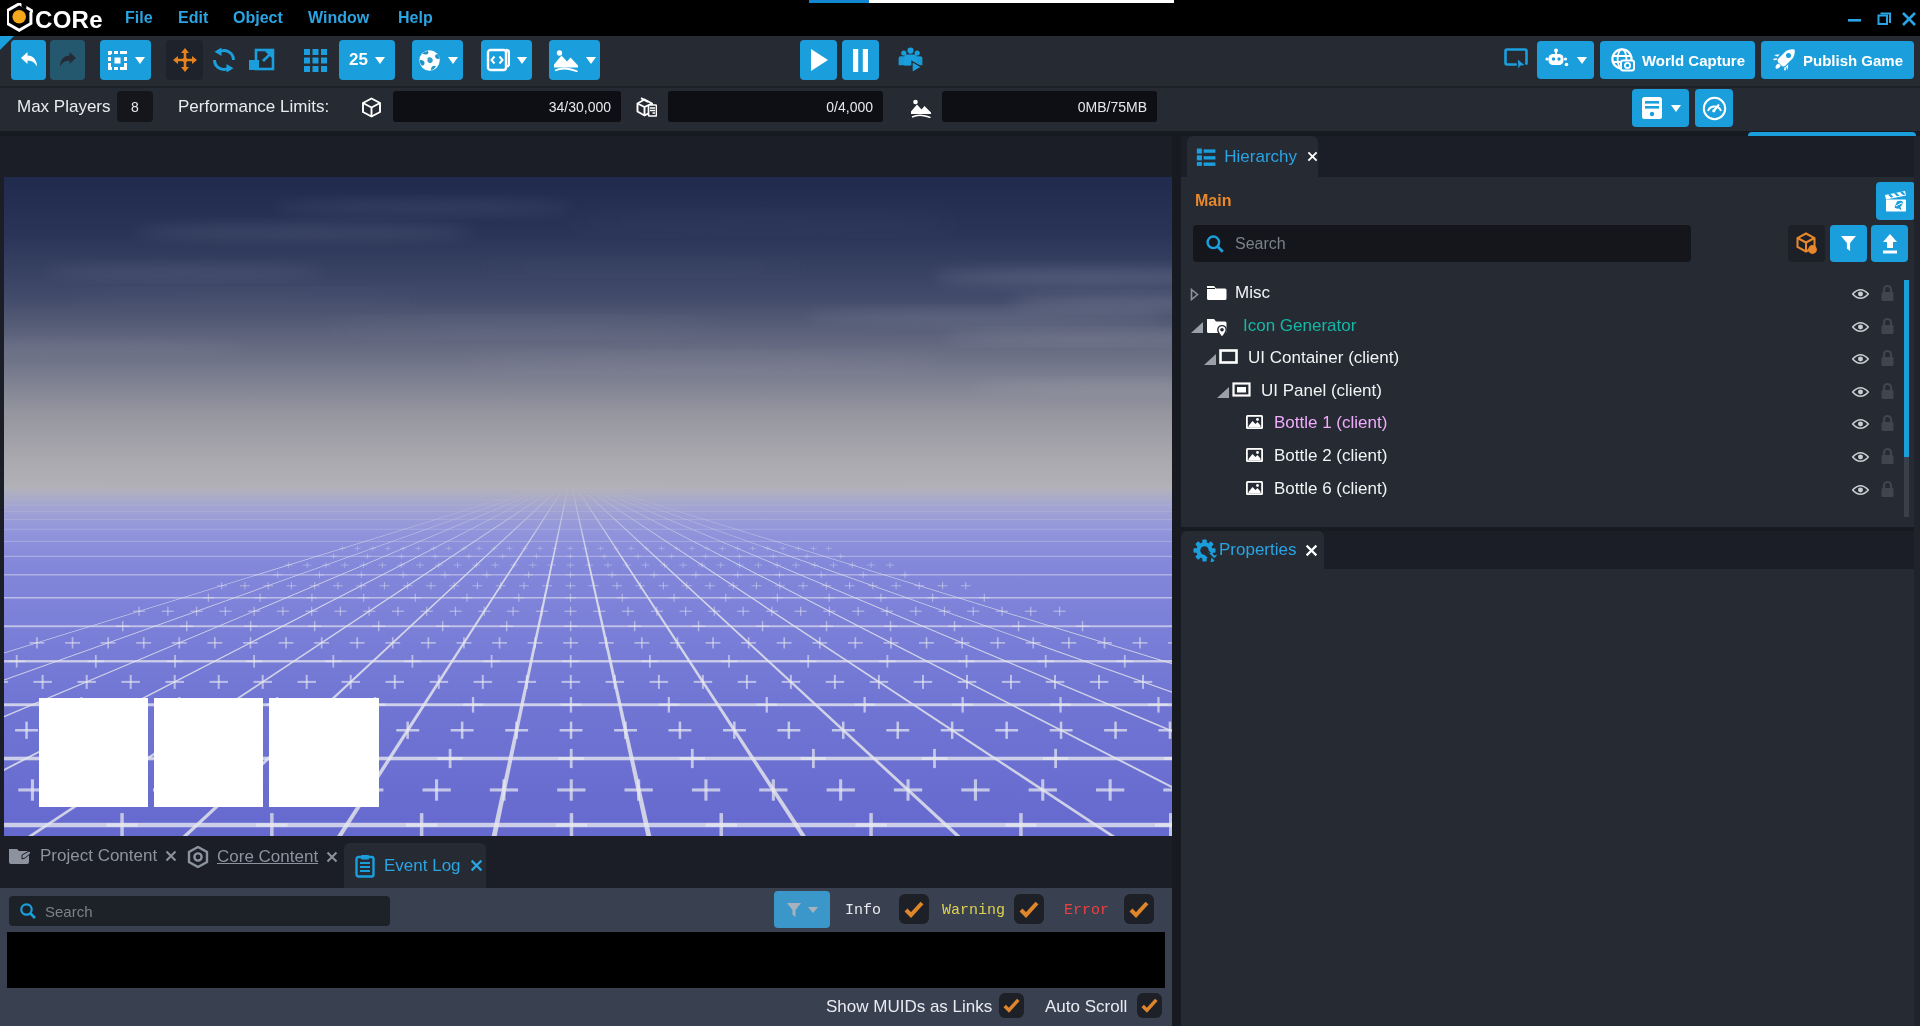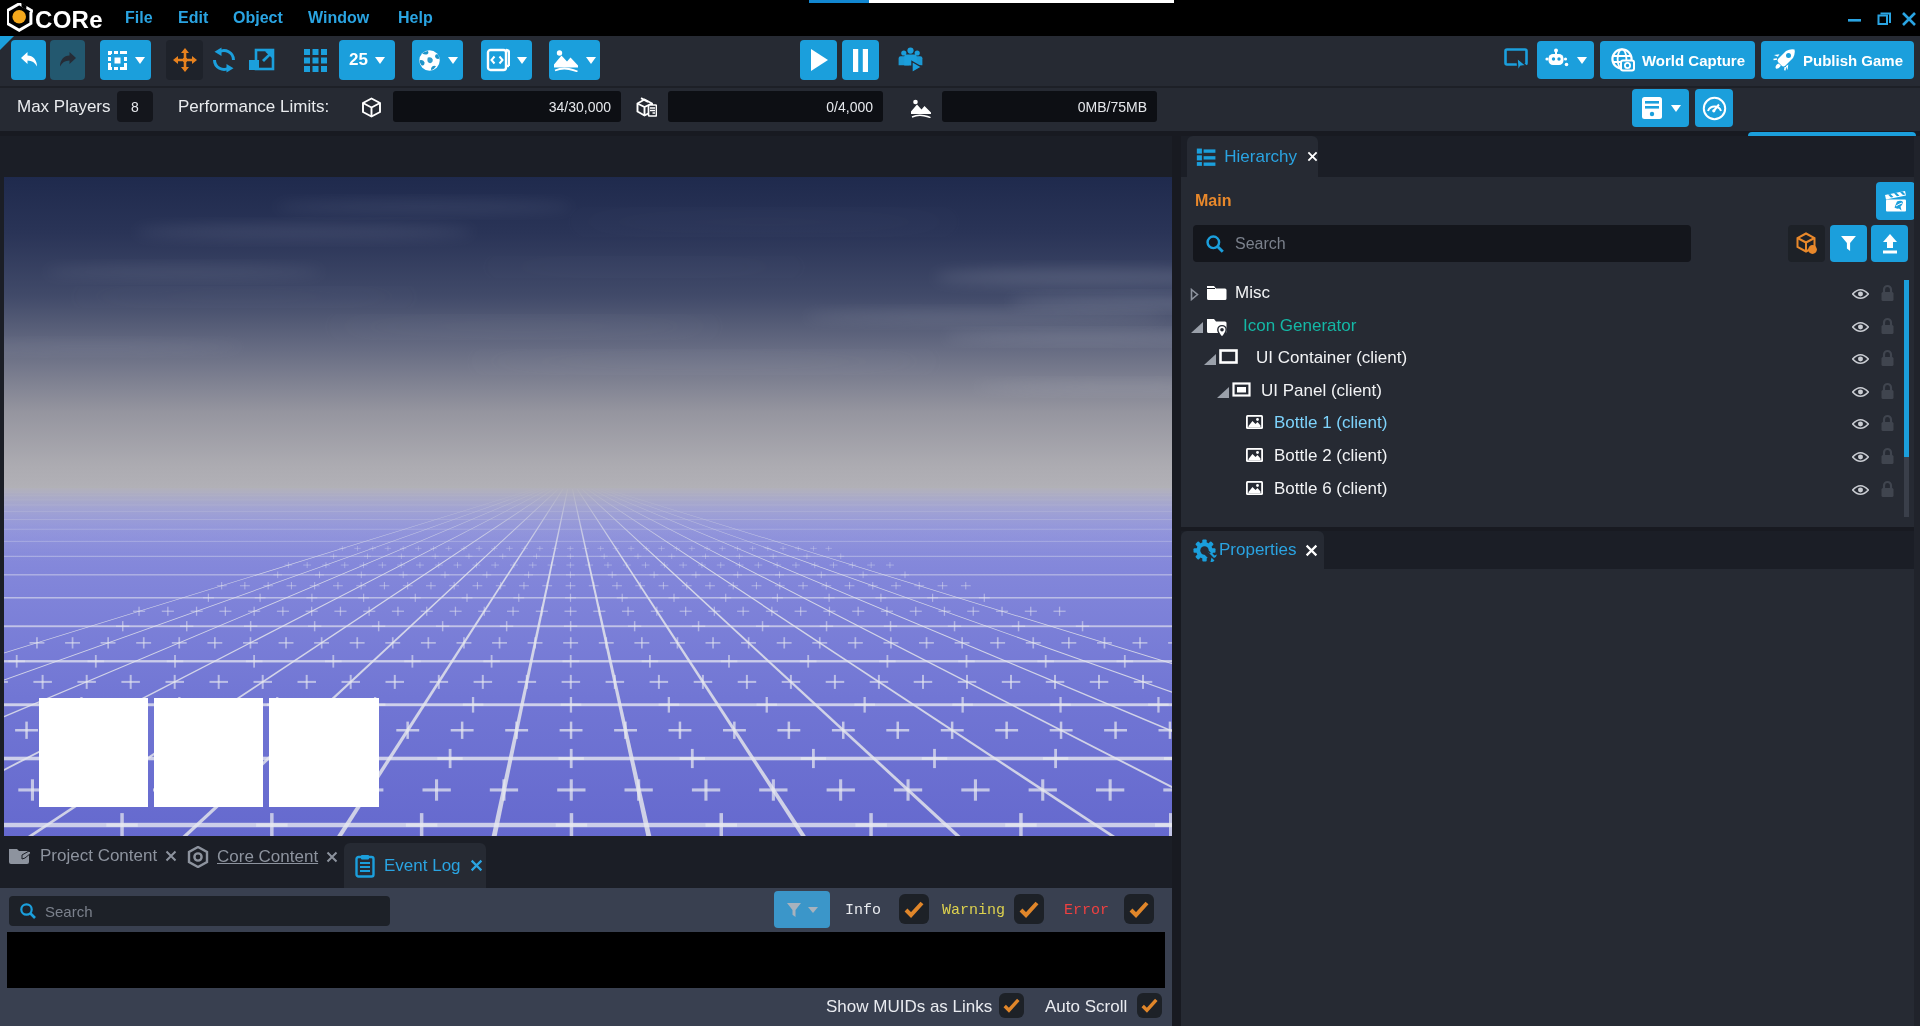--- a/index.html
+++ b/index.html
@@ -1232,21 +1232,21 @@
 <div class="abs" style="left:699px;top:181px;"><svg width="15" height="18" viewBox="0 0 15 18">
         <rect x="1.5" y="8" width="12" height="9" rx="1.5" fill="#40454f"></rect>
         <path d="M4,8 V5.5 a3.5,3.5 0 0 1 7,0 V8" fill="none" stroke="#40454f" stroke-width="2.2"></path>
       </svg></div>
 <div class="abs" style="left:22px;top:216px;"><svg width="14" height="13" viewBox="0 0 14 13">
         <path d="M13,1 L13,12 L1,12 Z" fill="#9aa0aa"></path>
       </svg></div>
 <div class="abs" style="left:38px;top:213px;"><svg width="19" height="15" viewBox="0 0 19 15">
         <rect x="1.5" y="1.5" width="16" height="12" fill="none" stroke="#fff" stroke-width="2.6"></rect>
       </svg></div>
-<div class="abs" style="left:67px;top:212px;color:#f2f3f5;font-size:17px;margin-left:8px;">UI Container (client)</div>
+<div class="abs" style="left:67px;top:212px;color:#f2f3f5;font-size:17px;">UI Container (client)</div>
 <div class="abs" style="left:671px;top:215px;"><svg width="17" height="12" viewBox="0 0 26 16">
         <path d="M1,8 Q13,-5 25,8 Q13,21 1,8 Z" fill="none" stroke="#c9ccd2" stroke-width="2.6"></path>
         <circle cx="13" cy="8" r="3.8" fill="#c9ccd2"></circle>
       </svg></div>
 <div class="abs" style="left:699px;top:213px;"><svg width="15" height="18" viewBox="0 0 15 18">
         <rect x="1.5" y="8" width="12" height="9" rx="1.5" fill="#40454f"></rect>
         <path d="M4,8 V5.5 a3.5,3.5 0 0 1 7,0 V8" fill="none" stroke="#40454f" stroke-width="2.2"></path>
       </svg></div>
 <div class="abs" style="left:35px;top:249px;"><svg width="14" height="13" viewBox="0 0 14 13">
         <path d="M13,1 L13,12 L1,12 Z" fill="#9aa0aa"></path>
@@ -1263,21 +1263,21 @@
 <div class="abs" style="left:699px;top:246px;"><svg width="15" height="18" viewBox="0 0 15 18">
         <rect x="1.5" y="8" width="12" height="9" rx="1.5" fill="#40454f"></rect>
         <path d="M4,8 V5.5 a3.5,3.5 0 0 1 7,0 V8" fill="none" stroke="#40454f" stroke-width="2.2"></path>
       </svg></div>
 <div class="abs" style="left:64px;top:278px;"><svg width="19" height="16" viewBox="0 0 19 16">
         <rect x="1" y="1" width="17" height="14" rx="1.5" fill="#fff"></rect>
         <rect x="2.8" y="2.8" width="13.4" height="10.4" fill="#262a33"></rect>
         <path d="M3.5,12 L7.5,7 L10.5,10 L12.5,8 L15.5,11.5 V13 H3.5 Z" fill="#fff"></path>
         <circle cx="12.5" cy="5.5" r="1.4" fill="#fff"></circle>
       </svg></div>
-<div class="abs" style="left:93px;top:277px;color:#7dd3fc;font-size:17px;">Bottle 1 (client)</div>
+<div class="abs" style="left:93px;top:277px;color:#f0abfc;font-size:17px;">Bottle 1 (client)</div>
 <div class="abs" style="left:671px;top:280px;"><svg width="17" height="12" viewBox="0 0 26 16">
         <path d="M1,8 Q13,-5 25,8 Q13,21 1,8 Z" fill="none" stroke="#c9ccd2" stroke-width="2.6"></path>
         <circle cx="13" cy="8" r="3.8" fill="#c9ccd2"></circle>
       </svg></div>
 <div class="abs" style="left:699px;top:278px;"><svg width="15" height="18" viewBox="0 0 15 18">
         <rect x="1.5" y="8" width="12" height="9" rx="1.5" fill="#40454f"></rect>
         <path d="M4,8 V5.5 a3.5,3.5 0 0 1 7,0 V8" fill="none" stroke="#40454f" stroke-width="2.2"></path>
       </svg></div>
 <div class="abs" style="left:64px;top:311px;"><svg width="19" height="16" viewBox="0 0 19 16">
         <rect x="1" y="1" width="17" height="14" rx="1.5" fill="#fff"></rect>

